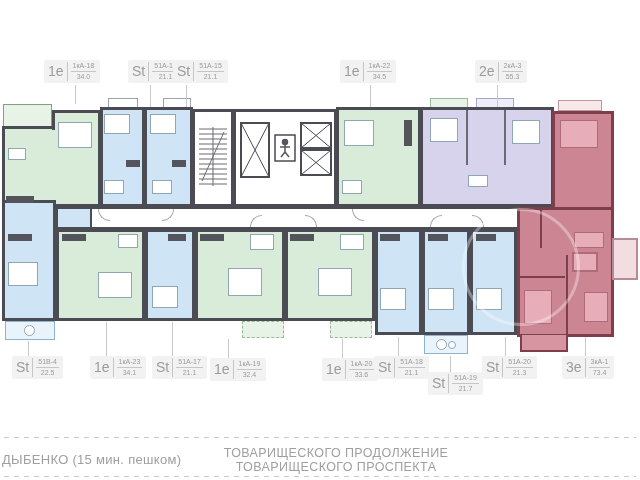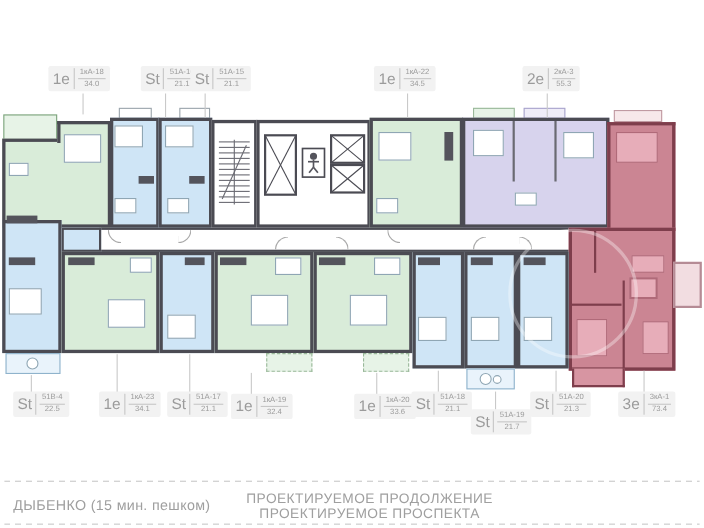--- a/index.html
+++ b/index.html
@@ -291,15 +291,15 @@
 <div class="leader" style="left:106px;top:322px;height:34px"></div>
 <div class="leader" style="left:172px;top:322px;height:34px"></div>
 <div class="leader" style="left:228px;top:339px;height:19px"></div>
 <div class="leader" style="left:342px;top:339px;height:19px"></div>
 <div class="leader" style="left:398px;top:337px;height:19px"></div>
 <div class="leader" style="left:450px;top:356px;height:16px"></div>
 <div class="leader" style="left:505px;top:337px;height:19px"></div>
 <div class="leader" style="left:585px;top:337px;height:19px"></div>
 
 <div class="dashline" style="top:437px"></div>
-<div class="metro" style="left:12px;top:452px">ДЫБЕНКО (15 мин.  пешком)</div>
-<div class="street" style="left:178px;top:446px;width:316px">ПРОЕКТИРУЕМОЕ ПРОДОЛЖЕНИЕ ПРОЕКТИРУЕМОЕ ПРОСПЕКТА</div>
+<div class="metro" style="left:2px;top:452px">ДЫБЕНКО (15 мин.  пешком)</div>
+<div class="street" style="left:178px;top:446px;width:316px">ТОВАРИЩЕСКОГО ПРОДОЛЖЕНИЕ ТОВАРИЩЕСКОГО ПРОСПЕКТА</div>
 <div class="dashline" style="top:476px"></div>
 
 </body></html>

